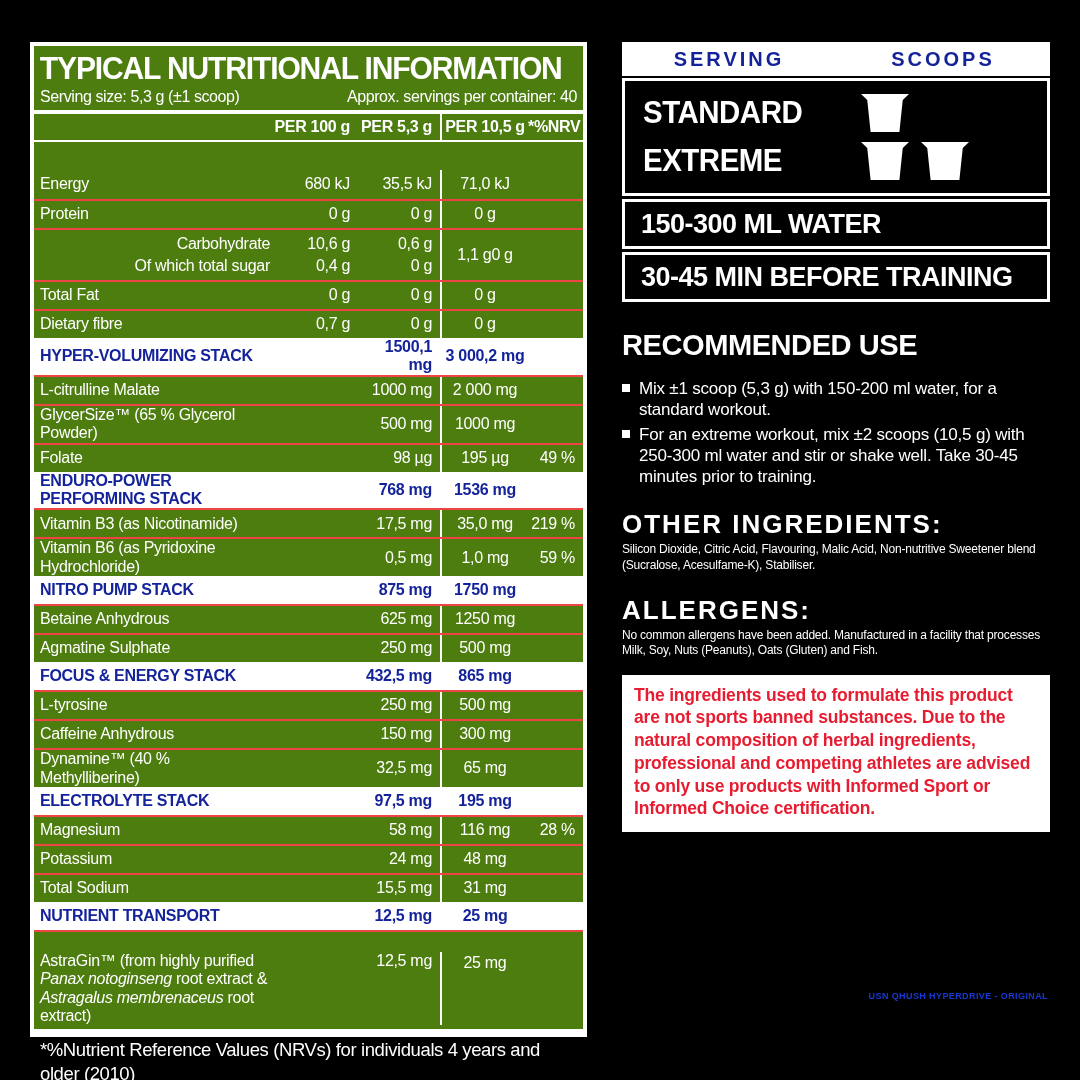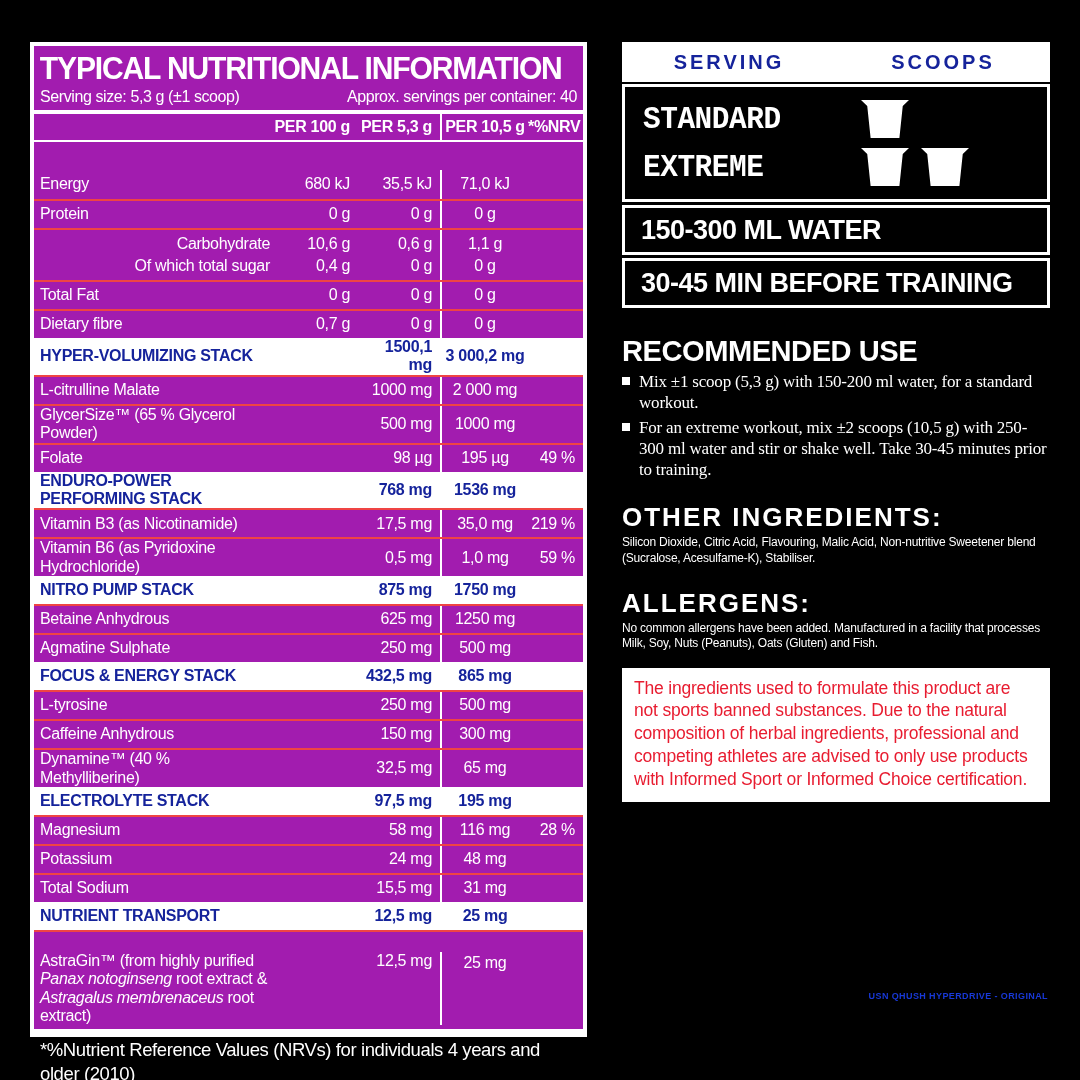--- a/index.html
+++ b/index.html
@@ -2,21 +2,21 @@
 <html><head>
 <meta charset="utf-8">
 <style>
   * { margin:0; padding:0; box-sizing:border-box; }
   html,body { width:1080px; height:1080px; background:#000; overflow:hidden;
     font-family:"Liberation Sans", sans-serif; -webkit-font-smoothing:antialiased; }
   .page { position:relative; width:1080px; height:1080px; background:#000; }
 
   
   .ntable { position:absolute; left:30px; top:42px; width:557px; height:995px;
-    border:4px solid #fff; background:#a21caf; color:#fff; display:flex; flex-direction:column; }
+    border:4px solid #fff; background:#4d7c0f; color:#fff; display:flex; flex-direction:column; }
   .ntitle { font-size:31px; font-weight:bold; letter-spacing:-1.2px; padding:5px 6px 1px 6px;
     white-space:nowrap; transform:scaleX(0.97); transform-origin:left center; }
   .nserv { display:flex; justify-content:space-between; font-size:16px; padding:0 6px 4px 6px;
     border-bottom:4px solid #fff; letter-spacing:-0.4px; }
   .trow { display:grid; grid-template-columns:1fr 88px 82px 88px 55px; align-items:center;
     padding-left:6px; min-height:29px; border-top:2px solid #ef4444; }
   .trow.header { border-top:none; font-weight:bold; min-height:28px; border-bottom:2px solid #fff; }
   .trow.first { border-top:none;margin-top:28px; }
   .cell { font-size:16px; letter-spacing:-0.3px; line-height:1.15; }
   .c100, .c53 { text-align:right; padding-right:8px; }
@@ -30,42 +30,42 @@
   .trow.group .cell > div { line-height:1.35;text-align:right; }
   .lbl-indent { padding-left:22px; }
   .trow.multiline { align-items:start; padding-top:20px; padding-bottom:4px; min-height:84px; }
   .trow.multiline .c105 { align-items:flex-start; padding-top:2px; }
   .it { font-style:italic; }
   .nfoot { border-top:4px solid #fff; margin-top:auto; padding:5px 6px 8px 6px;
     font-size:18.5px; letter-spacing:-0.4px; line-height:1.25; }
 
   
   .rcol { position:absolute; left:622px; top:42px; width:428px; color:#fff; }
-  .srv-bar { background:#fff; height:40px; display:flex; }
+  .srv-bar { background:#fff; height:34px; display:flex; }
   .srv-bar span { flex:1; display:flex; align-items:center; justify-content:center;
     color:#15239b; font-weight:bold; font-size:20px; letter-spacing:3px; }
   .srv-box { border:3px solid #fff; margin-top:2px; background:#000; padding:8px 0; }
-  .srv-row { display:flex; align-items:center; height:48px; padding:0 18px;font-family:Liberation Mono, monospace; }
+  .srv-row { display:flex; align-items:center; height:48px; padding:0 18px; }
   .srv-row .srv-label { flex:0 0 218px; font-size:31px; font-weight:bold; letter-spacing:-0.5px;
     transform:scaleX(0.95); transform-origin:left center; }
   .scoops { display:flex; gap:12px; }
   .scoop { width:48px; height:38px; background:#fff;
     clip-path:polygon(0 0,100% 0,87% 16%,80% 100%,20% 100%,13% 16%); }
   .wbox { border:3px solid #fff; margin-top:3px; height:50px; display:flex; align-items:center;
     padding:0 16px; font-size:27px; font-weight:bold; letter-spacing:-0.5px; white-space:nowrap; }
   .rhead { font-size:30px; font-weight:bold; letter-spacing:-0.5px; margin-top:26px;
     transform:scaleX(0.97); transform-origin:left center; }
   .rhead.spaced { font-size:26px; letter-spacing:2px; transform:none; }
   .rbody { font-size:12px; line-height:1.28; letter-spacing:-0.2px; margin-top:2px; }
-  ul.bullets { list-style:none; margin-top:3px;font-family:Liberation Serif, serif; }
+  ul.bullets { list-style:none; margin-top:16px; }
   ul.bullets li { position:relative; padding-left:17px; font-size:17px; line-height:1.25;
     letter-spacing:-0.2px; margin-bottom:3px; }
   ul.bullets li::before { content:""; position:absolute; left:0; top:6px; width:8px; height:8px; background:#fff; }
   .alert { background:#fff; color:#e81c30; margin-top:16px; padding:9px 12px 12px 12px;
-    font-size:17.5px; line-height:1.3; letter-spacing:-0.2px; font-weight:400; }
+    font-size:17.5px; line-height:1.3; letter-spacing:-0.2px; font-weight:700; }
   .watermark { position:absolute; right:32px; top:991px; font-size:9px; color:#1838d6;
     font-weight:bold; letter-spacing:0.4px; }
 </style>
 </head>
 <body>
 
 <div class="page">
 
   <div class="ntable">
     <div class="ntitle">TYPICAL NUTRITIONAL INFORMATION</div>
@@ -101,21 +101,21 @@
             <div class="lbl-indent">Of which total sugar</div>
           </div>
           <div class="cell c100">
             <div>10,6 g</div>
             <div>0,4 g</div>
           </div>
           <div class="cell c53">
             <div>0,6 g</div>
             <div>0 g</div>
           </div>
-          <div class="cell c105" style="flex-direction: column;">
+          <div class="cell c105" style="flex-direction: row;">
             <div>1,1 g</div>
             <div>0 g</div>
           </div>
           <div class="cell nrv">
             <div></div>
             <div></div>
           </div>
         </div>
         <div class="trow normal">
           <div class="cell lbl">Total Fat</div>

